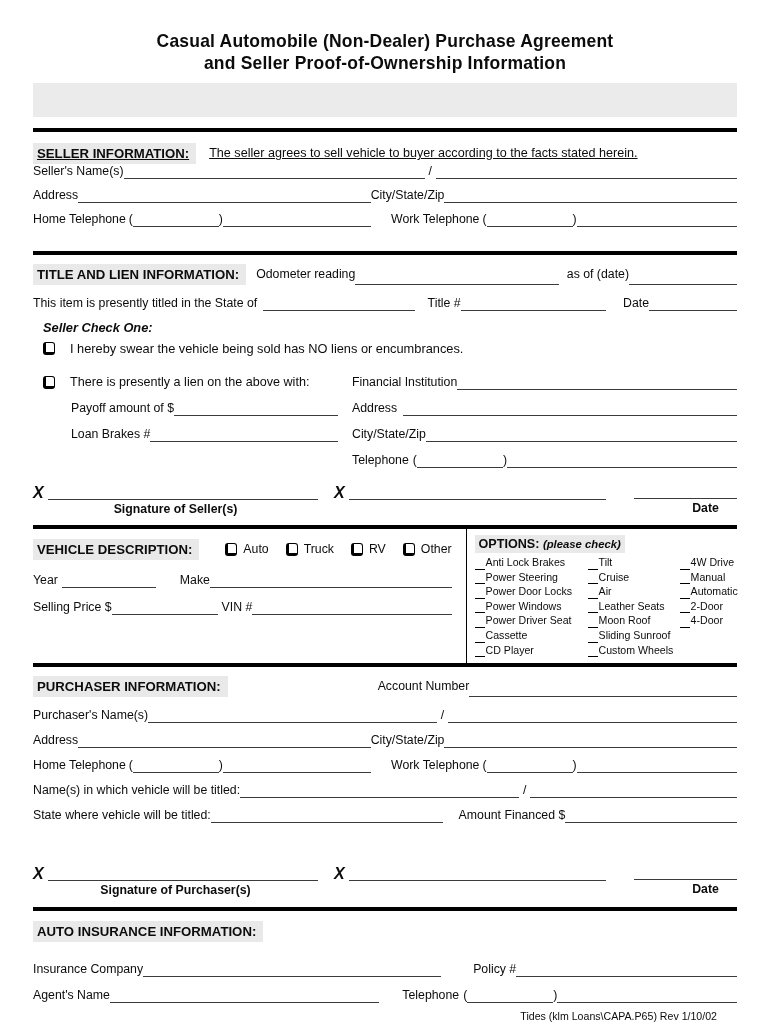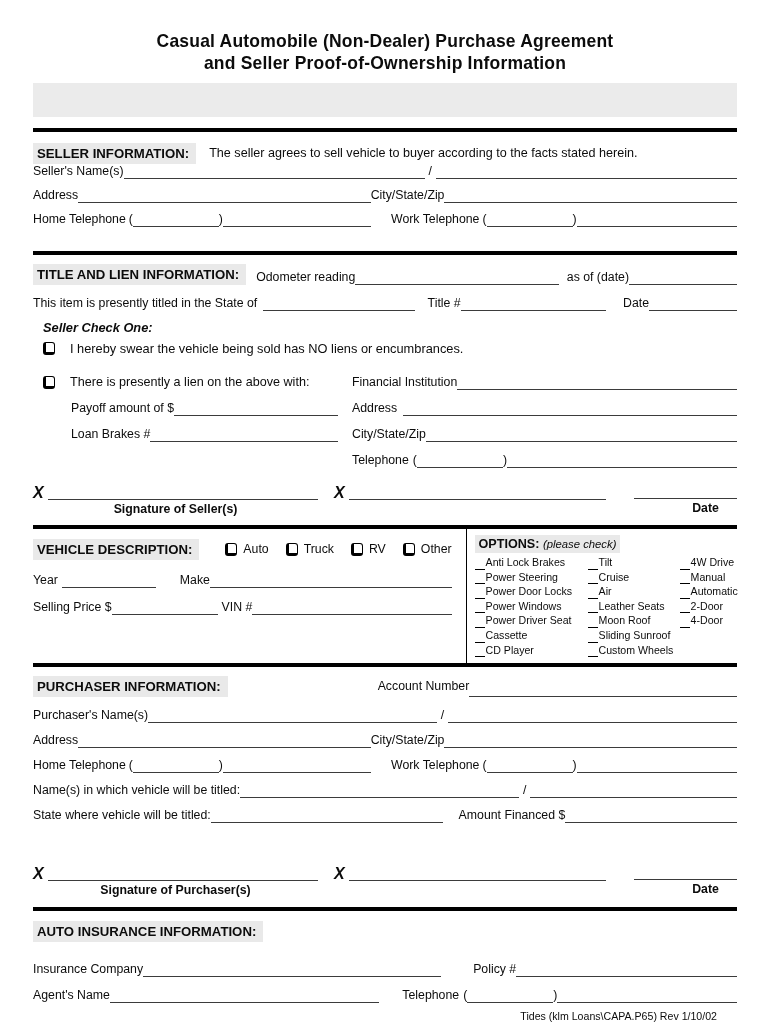--- a/index.html
+++ b/index.html
@@ -54,21 +54,21 @@
   
   .sigrow { display: flex; }
   .sigline { display: flex; align-items: flex-end; }
   .xmark { font-weight: bold; font-style: italic; font-size: 16px; line-height: 15px; padding-right: 4px; }
   .siglabel { font-weight: bold; font-size: 12.3px; text-align: center; padding-top: 2px; }
 
   
   .veh-wrap { display: flex; }
   .veh-left { flex: 1 1 auto; padding-right: 14px; }
   .veh-right { flex: 0 0 255px; border-left: 1.8px solid #000; padding: 6px 0 6px 8px; }
-  .opt-note { font-style: italic; font-weight: normal; font-size: 11.3px; }
+  .opt-note { font-style: italic; font-weight: bold; font-size: 11.3px; }
   .opt-cols { display: flex; margin-top: 2px; }
   .opt-col { display: flex; flex-direction: column; }
   .opt-col.c1 { width: 113px; }
   .opt-col.c2 { width: 92px; }
   .opt-col.c3 { flex: 1; }
   .opt-item { font-size: 10.6px; line-height: 14.6px; white-space: nowrap; display: flex; align-items: flex-end; }
   .oblank { display: inline-block; width: 10px; height: 12px; border-bottom: 1px solid #000; margin-right: 1px; flex: none; }
 
   .footer {
     text-align: right; font-size: 10.6px; padding-right: 20px; margin-top: 7px;
@@ -82,21 +82,21 @@
 
     <div class="title-wrap">
       <div class="title-line">Casual Automobile (Non-Dealer) Purchase Agreement</div>
       <div class="title-line">and Seller Proof-of-Ownership Information</div>
     </div>
 
     <div class="gray-box"></div>
 
     <div class="rule m1"></div>
 
-    <div class="row" style="margin-top:11px; align-items:center;">
+    <div class="row" style="margin-top:11px; align-items:center;text-decoration:underline;">
       <span class="hl">SELLER INFORMATION:</span>
       <span class="lbl" style="margin-left:13px; font-size:12.6px;">The seller agrees to sell vehicle to buyer according to the facts stated herein.</span>
     </div>
 
     <div class="row" style="">
       <span class="lbl">Seller's Name(s)</span>
       <span class="line grow"></span>
       <span class="lbl" style="padding:0 4px;">/</span>
       <span class="line grow"></span>
     </div>
@@ -120,21 +120,21 @@
         <span class="lbl">Work Telephone</span>
         <span class="lbl" style="padding-left:3px;">(</span>
         <span class="line ac"></span>
         <span class="lbl">)</span>
         <span class="line grow"></span>
       </div>
     </div>
 
     <div class="rule" style="margin-top:24px;"></div>
 
-    <div class="row" style="margin-top:9px; ">
+    <div class="row" style="margin-top:9px; align-items:center;">
       <span class="hl">TITLE AND LIEN INFORMATION:</span>
       <span class="lbl" style="margin-left:10px;">Odometer reading</span>
       <span class="line grow" style="align-self:flex-end;"></span>
       <span class="lbl" style="margin-left:8px;">as of (date)</span>
       <span class="line" style="flex:0 0 108px; align-self:flex-end;"></span>
     </div>
 
     <div class="row" style="margin-top:11px;">
       <span class="lbl">This item is presently titled in the State of</span>
       <span class="line" style="flex:1.25; margin-left:6px;"></span>

